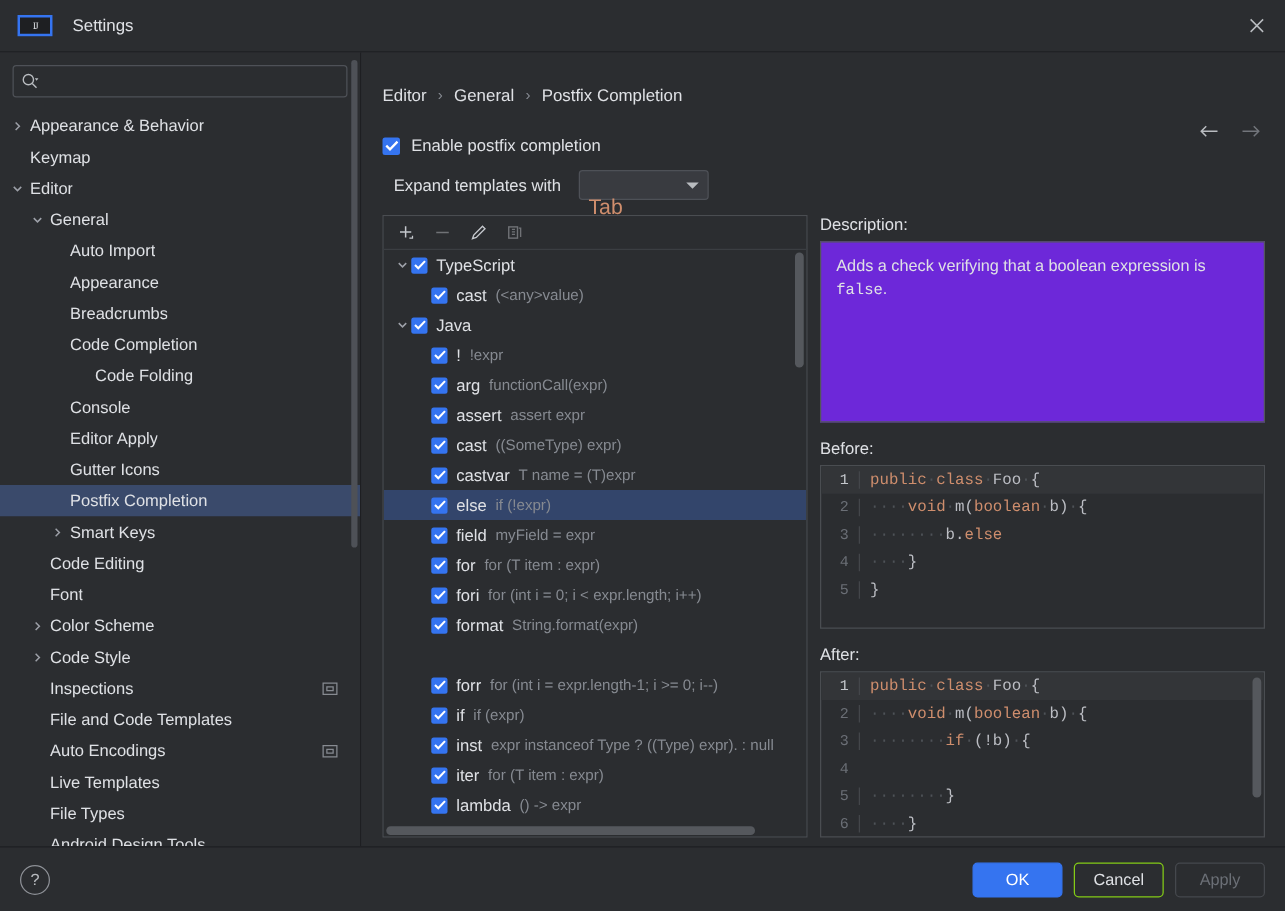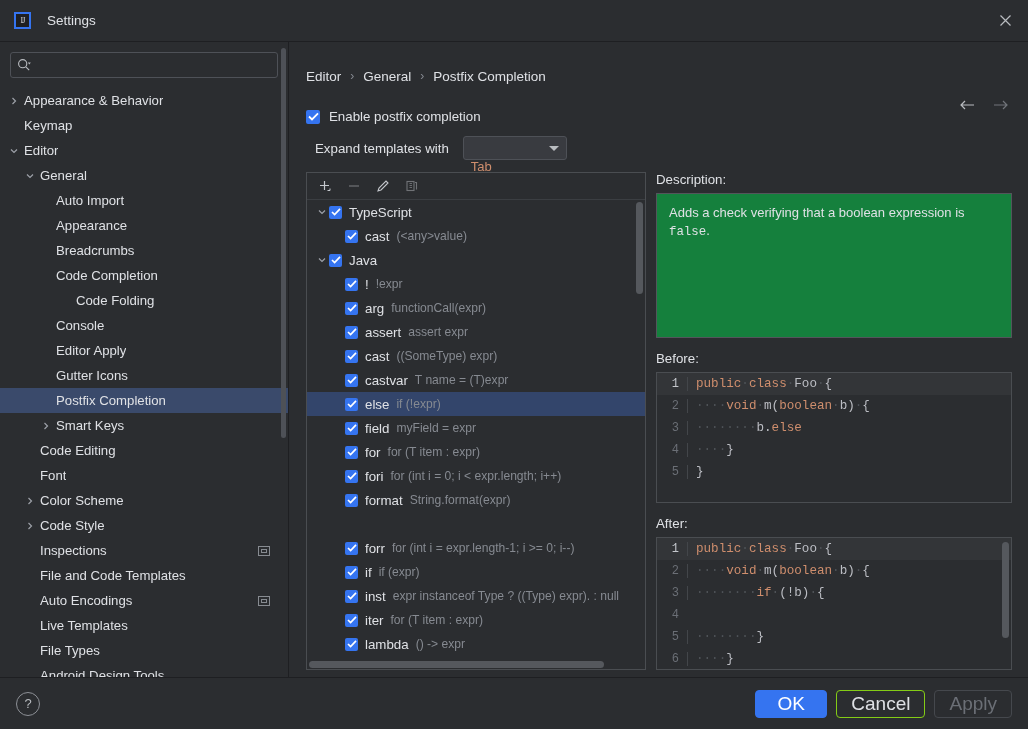--- a/index.html
+++ b/index.html
@@ -23,21 +23,21 @@
     height: 41px;
     min-height: 41px;
     background: #2b2d30;
     border-bottom: 1px solid #1e1f22;
     display: flex;
     align-items: center;
     padding: 0 0 0 14px;
     position: relative;
   }
   .ij-logo {
-    width: 17px; height: 17px;
+    width: 28px; height: 17px;
     border: 2px solid #3574f0;
     background: #1e1f22;
     color: #d8dade;
     font-size: 8px;
     font-family: "Liberation Serif", serif;
     display: flex; align-items: center; justify-content: center;
     letter-spacing: -1px;
     box-sizing: border-box;
   }
   .title-text {
@@ -211,21 +211,21 @@
     border: 1px solid #4e5157;
     border-radius: 3px;
     display: flex;
     align-items: center;
     padding: 0 7px;
     cursor: pointer;
     box-sizing: border-box;
   }
   .combo-val {
     flex: 1;
-    font-size: 13px;
+    font-size: 17px;
     color: #cf8e6d;
     margin-top: 36px;
   }
   .combo-arrow {
     width: 0; height: 0;
     border-left: 5px solid transparent;
     border-right: 5px solid transparent;
     border-top: 5px solid #b9bcc0;
   }
 
@@ -334,21 +334,21 @@
     display: flex;
     flex-direction: column;
   }
   .detail-label {
     font-size: 13.3px;
     color: #dfe1e5;
     margin-bottom: 6px;
   }
   .desc-box {
     height: 152px;
-    background: #15803d;
+    background: #6d28d9;
     border: 1px solid #53565b;
     box-sizing: border-box;
     padding: 10px 12px;
     font-size: 13px;
     color: #dfe1e5;
     line-height: 18px;
   }
   .desc-box .mono {
     font-family: "Liberation Mono", monospace;
     font-size: 12.4px;
@@ -423,21 +423,21 @@
   .footer-actions {
     margin-left: auto;
     display: flex;
     gap: 9px;
     align-items: center;
   }
   .btn {
     height: 28px;
     min-width: 72px;
     border-radius: 4px;
-    font-size: 19px;
+    font-size: 13px;
     font-family: "Liberation Sans", sans-serif;
     display: flex; align-items: center; justify-content: center;
     cursor: pointer;
     padding: 0 14px;
     box-sizing: border-box;
   }
   .btn.primary { background: #3574f0; color: #ffffff; border: 1px solid #3574f0; }
   .btn.normal  { background: #2b2d30; color: #dfe1e5; border: 1px solid #84cc16; }
   .btn.disabled{ background: #2b2d30; color: #6b6f76; border: 1px solid #45484d; cursor: default; }
 </style>

